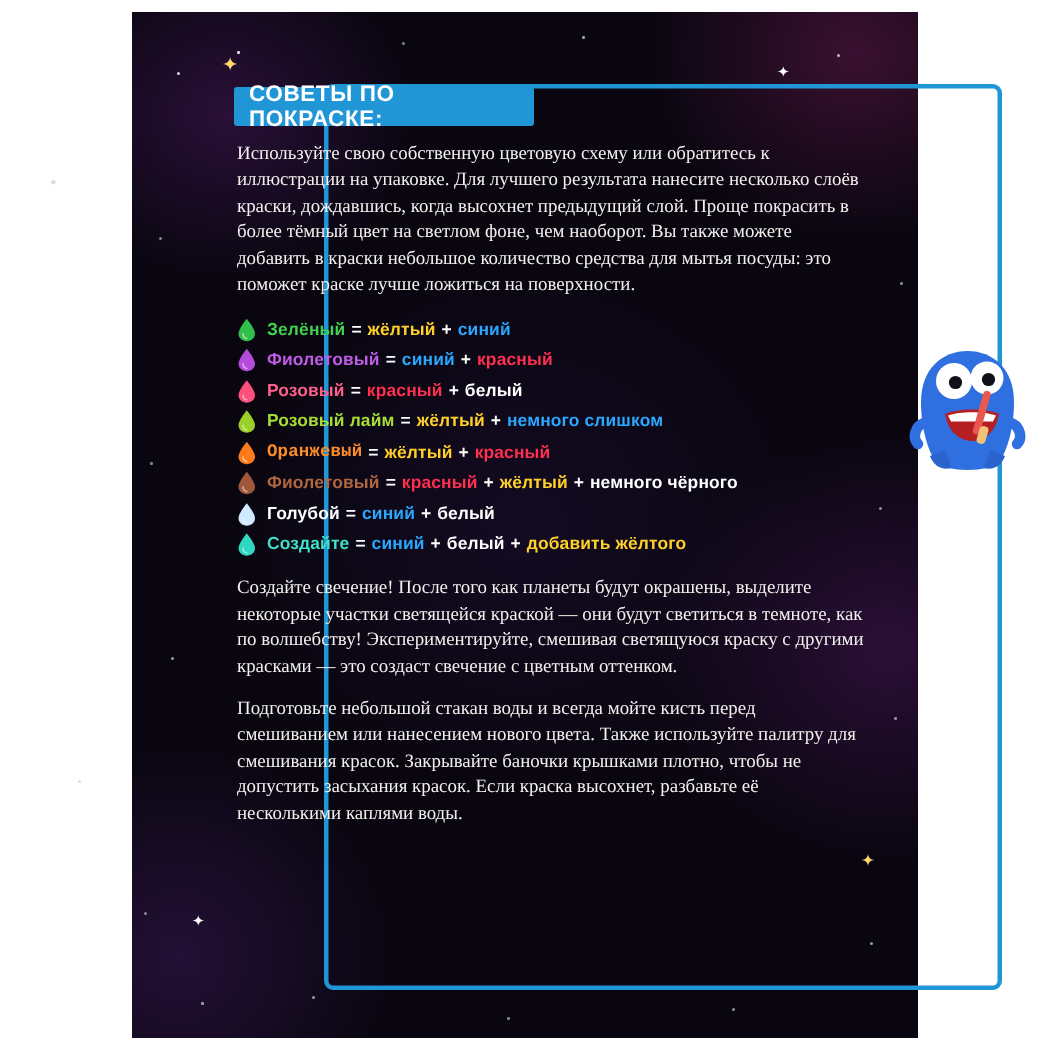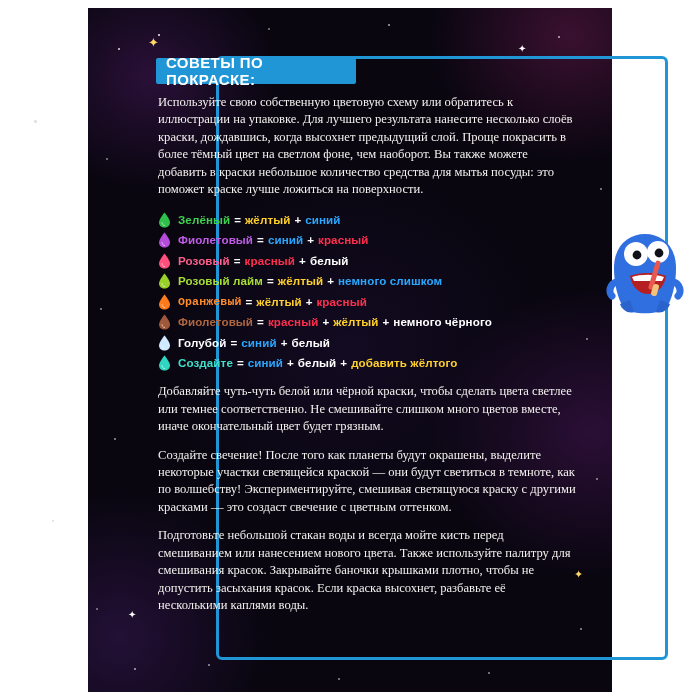--- a/index.html
+++ b/index.html
@@ -295,21 +295,20 @@
           <span class="op"> = </span>
           <span class="term" style="color: rgb(42, 168, 255);">синий</span>
           <span class="op">+</span>
           <span class="term" style="color: rgb(255, 255, 255);">белый</span>
           <span class="op">+</span>
           <span class="term" style="color: rgb(255, 208, 42);">добавить жёлтого</span>
         </li>
       </ul>
 
     <div class="bottom-blocks" id="bottom-blocks">
-        <p class="para">Добавляйте чуть-чуть белой или чёрной краски, чтобы сделать цвета светлее или темнее соответственно. Не смешивайте слишком много цветов вместе, иначе окончательный цвет будет грязным.</p>
         <p class="para">Создайте свечение! После того как планеты будут окрашены, выделите некоторые участки светящейся краской — они будут светиться в темноте, как по волшебству! Экспериментируйте, смешивая светящуюся краску с другими красками — это создаст свечение с цветным оттенком.</p>
         <p class="para">Подготовьте небольшой стакан воды и всегда мойте кисть перед смешиванием или нанесением нового цвета. Также используйте палитру для смешивания красок. Закрывайте баночки крышками плотно, чтобы не допустить засыхания красок. Если краска высохнет, разбавьте её несколькими каплями воды.</p>
       </div>
   </div>
 
   <div class="monster">
     <svg viewBox="0 0 88 96" width="88" height="96">
       <path d="M14 46 C14 24 28 12 45 12 C62 12 76 24 76 46 C76 62 72 78 66 86 C60 93 30 93 24 86 C18 78 14 62 14 46 Z" fill="#2f6fe0"></path>
       <path d="M20 82 C22 88 28 92 34 90 L30 78 Z" fill="#2a63cc"></path>
       <path d="M70 82 C68 88 62 92 56 90 L60 78 Z" fill="#2a63cc"></path>

